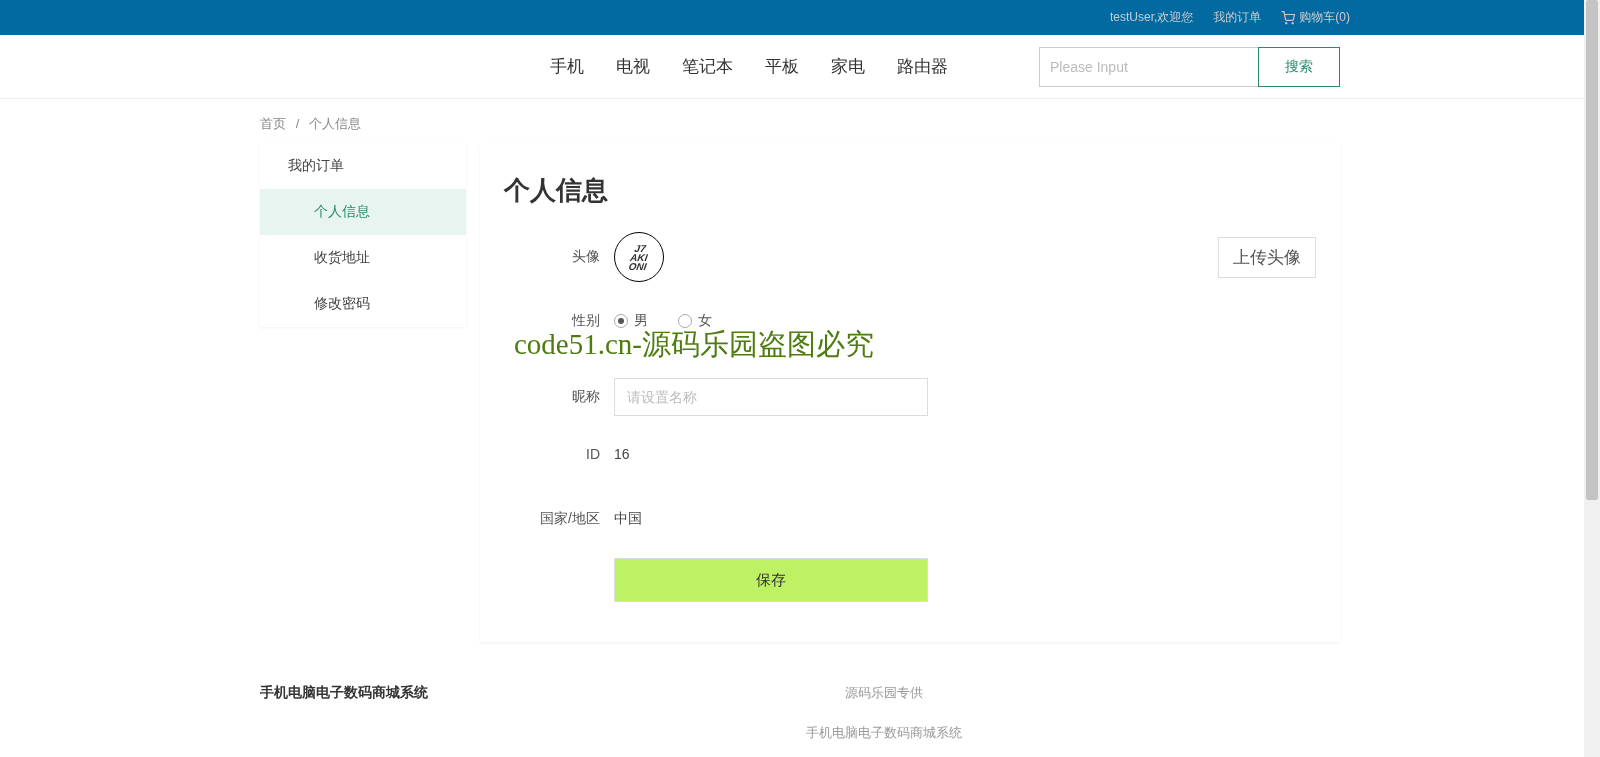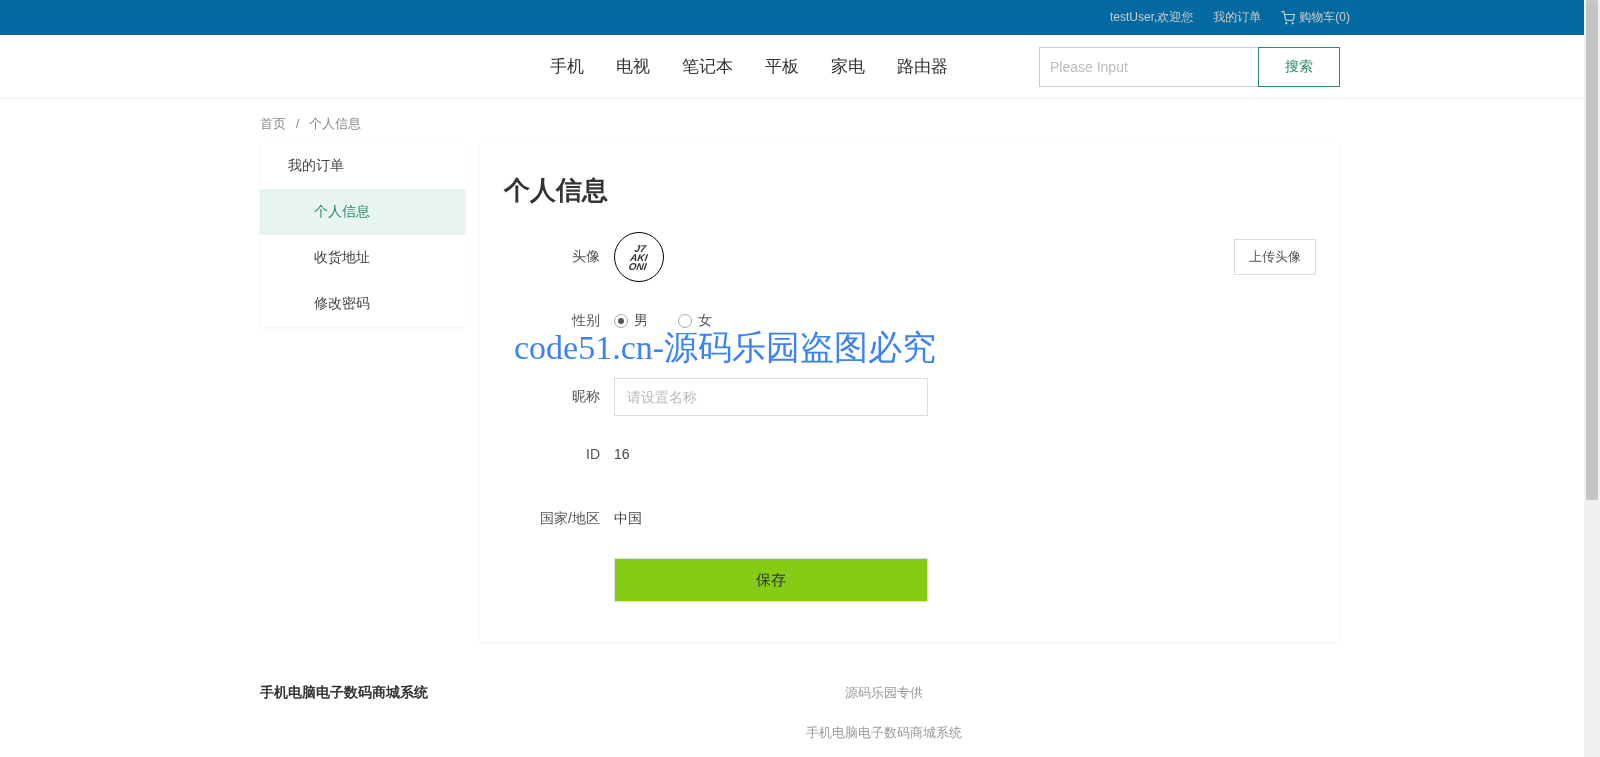--- a/index.html
+++ b/index.html
@@ -44,36 +44,36 @@
   .main h2 { font-size: 26px; font-weight: 600; margin-bottom: 24px; }
 
   .form-row { display: flex; align-items: center; margin-bottom: 30px; }
   .form-row.large-gap { margin-bottom: 48px; }
   .form-label { width: 110px; text-align: right; padding-right: 14px; font-size: 14px; color: #555; }
   .form-content { flex: 1; display: flex; align-items: center; gap: 16px; }
 
   .avatar { width: 50px; height: 50px; border-radius: 50%; overflow: hidden; display: flex; align-items: center; justify-content: center; background: #fff; border: 1px solid #000; }
   .avatar-text { font-size: 10px; font-weight: 900; line-height: 0.9; font-style: italic; transform: skewX(-8deg); text-align: center; }
   .avatar-row { display: flex; align-items: center; justify-content: space-between; width: 320px; }
-  .upload-btn { border: 1px solid #ddd; background: #fff; padding: 8px 14px; font-size: 13px; cursor: pointer; color: #555; }
+  .upload-btn { border: 1px solid #ddd; background: #fff; padding: 8px 14px; font-size: 17px; cursor: pointer; color: #555; }
 
   .nick-input { width: 314px; height: 38px; border: 1px solid #ddd; padding: 0 12px; font-size: 14px; outline: none; }
   .nick-input::placeholder { color: #bbb; }
 
   .radio-group { display: flex; gap: 30px; align-items: center; font-size: 14px; color: #555; }
   .radio { width: 14px; height: 14px; border: 1px solid #aaa; border-radius: 50%; display: inline-flex; align-items: center; justify-content: center; margin-right: 6px; }
   .radio.checked::after { content: ''; width: 6px; height: 6px; background: #555; border-radius: 50%; }
   .radio-item { display: flex; align-items: center; cursor: pointer; }
 
   .value-text { font-size: 14px; color: #444; }
 
-  .save-btn { width: 314px; height: 44px; border: 1px solid #ddd; background: #84cc16; font-size: 15px; cursor: pointer; color: #333; display: block; margin-left: 110px; }
-
-  
-  .watermark { position: absolute; top: 182px; left: 34px; font-size: 34px; color: #3b82f6; font-weight: 400; white-space: nowrap; pointer-events: none; font-family: "SimSun","STSong",serif; letter-spacing: 0px; }
+  .save-btn { width: 314px; height: 44px; border: 1px solid #ddd; background: #bef264; font-size: 15px; cursor: pointer; color: #333; display: block; margin-left: 110px; }
+
+  
+  .watermark { position: absolute; top: 182px; left: 34px; font-size: 29px; color: #4d7c0f; font-weight: 400; white-space: nowrap; pointer-events: none; font-family: "SimSun","STSong",serif; letter-spacing: 0px; }
 
   
   .footer { width: 1080px; margin: 30px auto 0; display: flex; align-items: flex-start; padding-top: 12px; }
   .footer-left { font-size: 14px; font-weight: 700; color: #333; }
   .footer-right { flex: 1; text-align: center; font-size: 13px; color: #999; }
   .footer-right .line { margin-bottom: 22px; }
 
   
   .scroll-track { position: fixed; right: 0; top: 0; width: 16px; height: 100%; background: #f0f0f0; }
   .scroll-thumb { position: absolute; right: 2px; top: 0; width: 12px; height: 500px; background: #c4c4c4; border-radius: 2px; }

